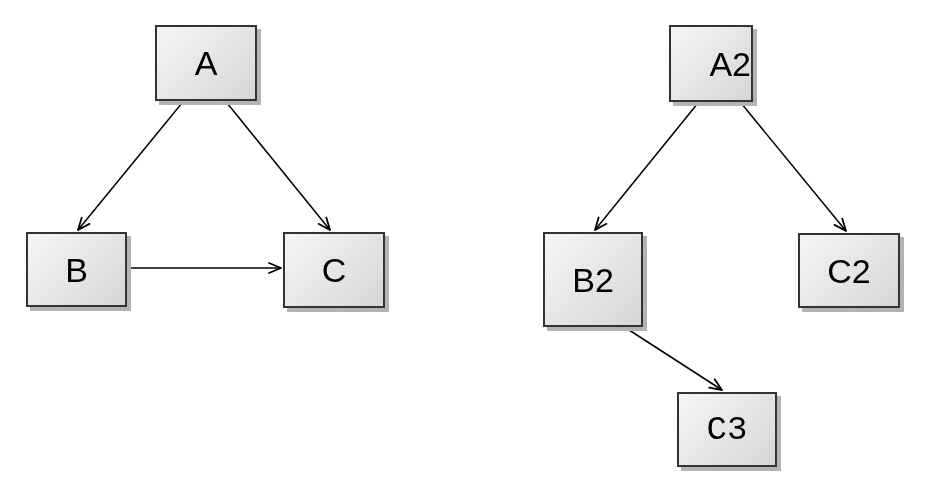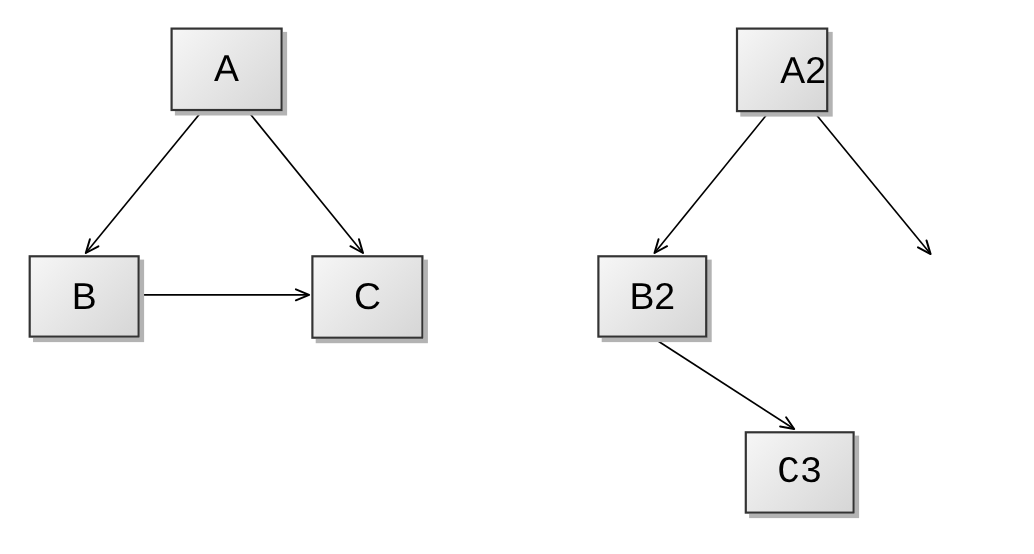--- a/index.html
+++ b/index.html
@@ -62,19 +62,22 @@
     </div>
     <div class="node" style="left: 26px; top: 232px; width: 101px; height: 75px;">
       <span class="node-label">B</span>
     </div>
     <div class="node" style="left: 283px; top: 232px; width: 102px; height: 76px;">
       <span class="node-label">C</span>
     </div>
     <div class="node" style="left: 669px; top: 25px; width: 84px; height: 77px; justify-content: flex-end;">
       <span class="node-label">A2</span>
     </div>
-    <div class="node" style="left: 543px; top: 232px; width: 100px; height: 75px;">
+    <div class="node" style="left: 543px; top: 232px; width: 100px; height: 95px;">
       <span class="node-label">B2</span>
+    </div>
+    <div class="node" style="left: 798px; top: 233px; width: 102px; height: 75px;">
+      <span class="node-label">C2</span>
     </div>
     <div class="node" style="left: 677px; top: 392px; width: 100px; height: 75px; font-family: Liberation Mono, monospace;">
       <span class="node-label">C3</span>
     </div>
   </div>
 
 </body></html>

